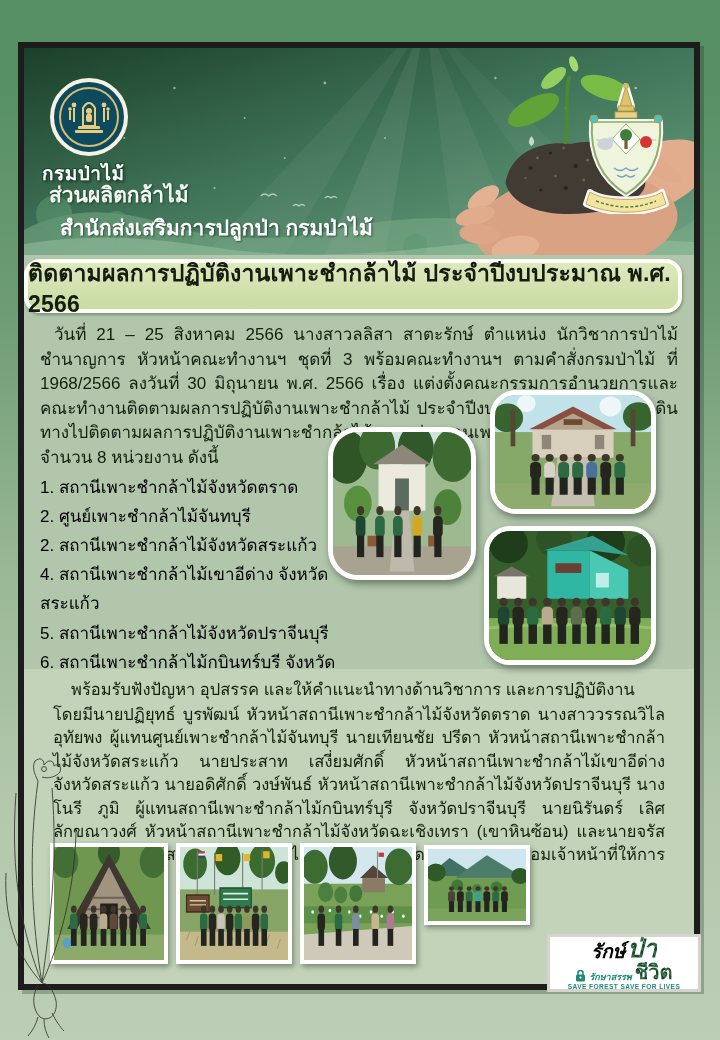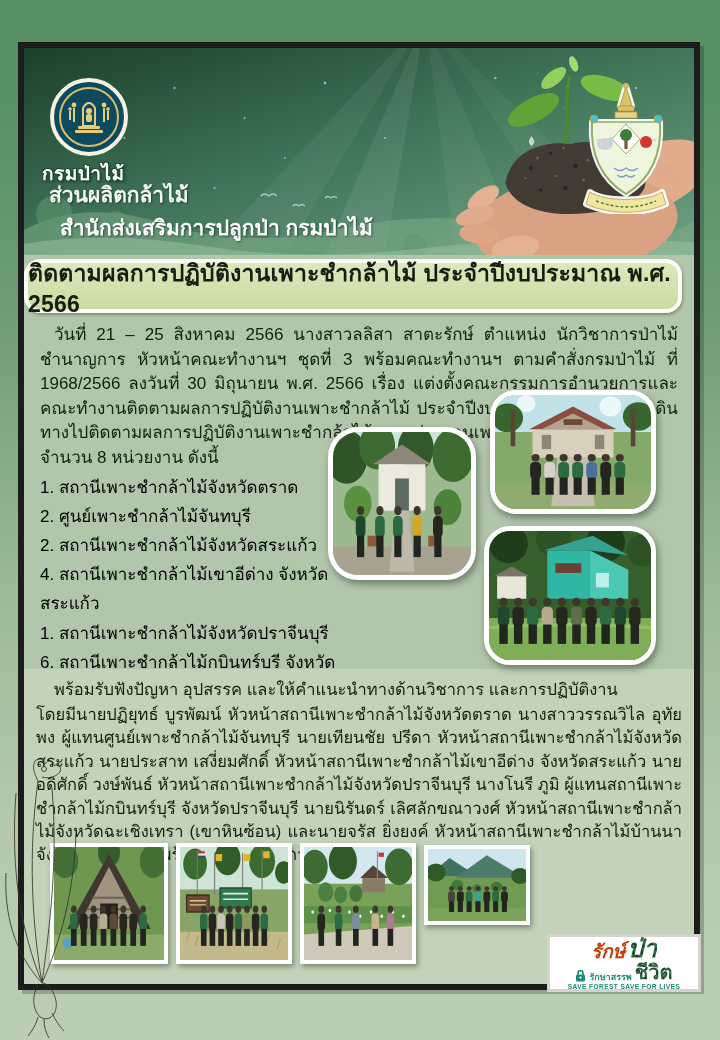--- a/index.html
+++ b/index.html
@@ -40,45 +40,45 @@
   .para1{text-align:justify;line-height:24.6px;text-indent:14px;color:#13200f}
   .count-line{line-height:24.6px;color:#13200f}
   .unit-list{list-style:none;margin-top:2px;width:338px;line-height:29.2px;color:#000000}
   .collage{position:absolute;top:73px;right:18px;width:352px;height:277px;z-index:5}
   .ph{position:absolute;border:5px solid #fff;overflow:hidden;background:#fff;box-shadow:2px 4px 7px rgba(25,35,25,.45)}
   .ph svg{display:block;width:100%;height:100%}
   .ph-a{left:4px;top:37px;width:148px;height:153px;border-radius:30px}
   .ph-b{left:166px;top:0;width:166px;height:124px;border-radius:26px}
   .ph-c{left:160px;top:136px;width:172px;height:139px;border-radius:26px}
   
-  .lower-sec{position:relative;height:315px;background:#c2d3b9;padding:9px 12px 0;font-size:16.5px}
+  .lower-sec{position:relative;height:315px;background:#c2d3b9;padding:9px 29px 0;font-size:16.5px}
   .closing{line-height:23px;text-indent:18px;color:#13200f}
   .attendees{text-align:justify;line-height:23.4px;margin-top:2px;color:#13200f}
   .strip{position:absolute;left:0;top:168px;width:100%;height:146px}
   .sp{position:absolute;border:4px solid #fff;background:#fff;box-shadow:2px 3px 5px rgba(25,35,25,.4)}
   .sp svg{display:block;width:100%;height:100%}
   .sp1{left:26px;top:6px;width:118px;height:121px}
   .sp2{left:152px;top:6px;width:116px;height:121px}
   .sp3{left:276px;top:6px;width:116px;height:121px}
   .sp4{left:400px;top:8px;width:106px;height:80px}
   
   .logo-box{
     position:absolute;left:523px;top:97px;width:154px;height:58px;background:#fff;
     border:3px solid #d4d4cc;display:flex;flex-direction:column;align-items:center;justify-content:center;
     z-index:8;line-height:1;
   }
   .lb-row1{display:flex;align-items:flex-end;gap:2px;font-style:italic;font-weight:bold}
-  .lb-rak{font-size:19px;color:#c2410c}
+  .lb-rak{font-size:19px;color:#000000}
   .lb-pa{
     font-size:25px;
     background:repeating-linear-gradient(45deg,#2e6b43 0 3px,#1c432b 3px 6px);
     -webkit-background-clip:text;background-clip:text;color:transparent;
   }
   .lb-row2{display:flex;align-items:flex-end;gap:3px;margin-top:1px}
-  .lb-sub1{font-size:9px;font-weight:bold;color:#1f8a78}
+  .lb-sub1{font-size:9px;font-style:italic;font-weight:bold;color:#1f8a78}
   .lb-sub2{
     font-size:20px;font-weight:bold;
     background:repeating-linear-gradient(45deg,#2e6b43 0 3px,#1c432b 3px 6px);
     -webkit-background-clip:text;background-clip:text;color:transparent;
   }
   .lb-tag{font-size:6.6px;font-weight:bold;letter-spacing:.4px;color:#1f8a78;margin-top:2px}
   .lock{width:11px;height:13px;display:inline-block}
   
   .sketch{position:absolute;left:2px;top:733px;width:80px;height:307px;z-index:9;pointer-events:none}
 </style>
@@ -229,21 +229,21 @@
   </div>
 
   <div class="body-sec">
     <p class="para1">วันที่ 21 – 25 สิงหาคม 2566 นางสาวลลิสา สาตะรักษ์ ตำแหน่ง นักวิชาการป่าไม้ชำนาญการ หัวหน้าคณะทำงานฯ ชุดที่ 3 พร้อมคณะทำงานฯ ตามคำสั่งกรมป่าไม้ ที่ 1968/2566 ลงวันที่ 30 มิถุนายน พ.ศ. 2566 เรื่อง แต่งตั้งคณะกรรมการอำนวยการและคณะทำงานติดตามผลการปฏิบัติงานเพาะชำกล้าไม้ ประจำปีงบประมาณ พ.ศ. 2566 เดินทางไปติดตามผลการปฏิบัติงานเพาะชำกล้าไม้ของหน่วยงานเพาะชำกล้าไม้</p>
     <p class="count-line">จำนวน 8 หน่วยงาน ดังนี้</p>
     <ul class="unit-list">
       <li>1. สถานีเพาะชำกล้าไม้จังหวัดตราด</li>
       <li>2. ศูนย์เพาะชำกล้าไม้จันทบุรี</li>
       <li>2. สถานีเพาะชำกล้าไม้จังหวัดสระแก้ว</li>
       <li>4. สถานีเพาะชำกล้าไม้เขาอีด่าง จังหวัดสระแก้ว</li>
-      <li>1. สถานีเพาะชำกล้าไม้จังหวัดปราจีนบุรี</li>
+      <li>5. สถานีเพาะชำกล้าไม้จังหวัดปราจีนบุรี</li>
       <li>6. สถานีเพาะชำกล้าไม้กบินทร์บุรี จังหวัดปราจีนบุรี</li>
       <li>7. สถานีเพาะชำกล้าไม้จังหวัดฉะเชิงเทรา (เขาหินซ้อน)</li>
       <li>8. สถานีเพาะชำกล้าไม้บ้านนา จังหวัดนครนายก</li>
     </ul>
 
     <div class="collage">
       <div class="ph ph-a" title="group photo in front of small white nursery office among trees">
         <svg viewBox="0 0 100 80" preserveAspectRatio="none">
           <rect width="100" height="80" fill="#9db98f"></rect>
           <rect y="0" width="100" height="16" fill="#cfe3da"></rect>

